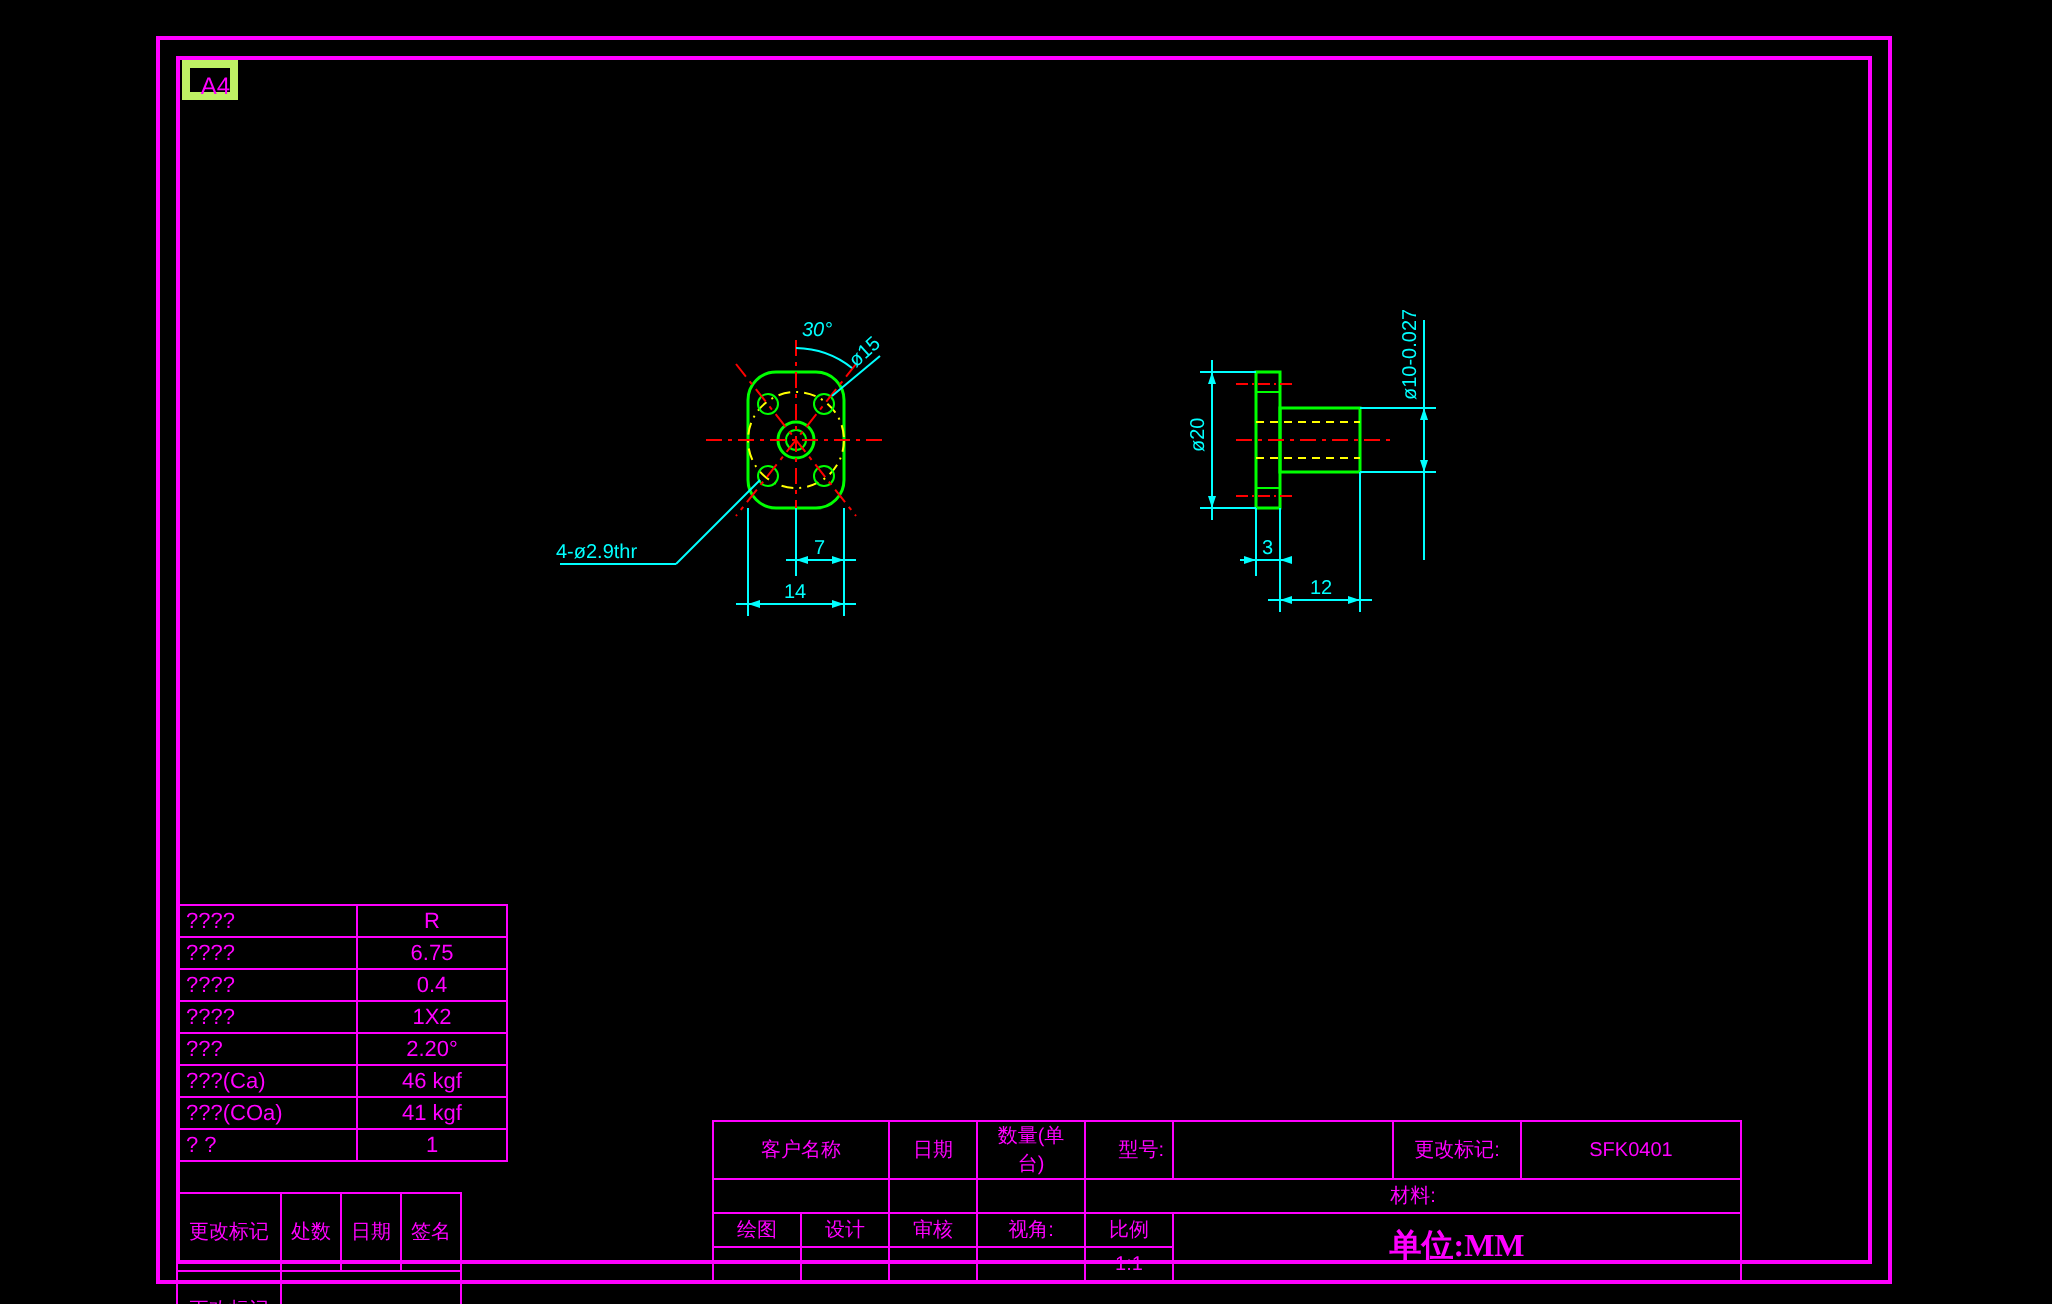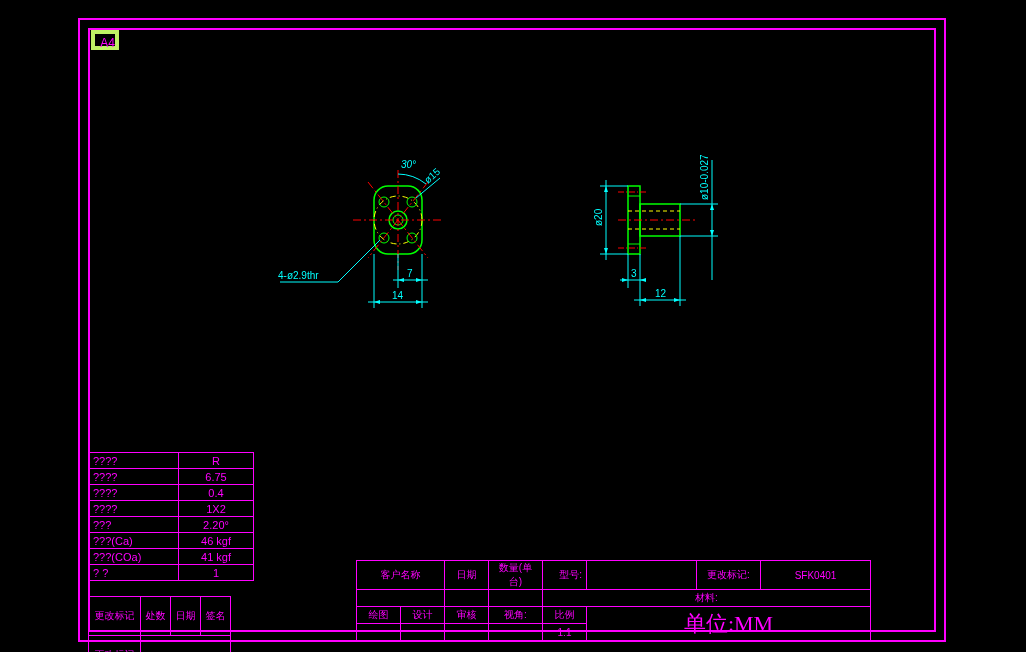--- a/index.html
+++ b/index.html
@@ -9,21 +9,21 @@
 .inner{left:88px;top:28px;width:848px;height:604px}
 .a4{position:absolute;left:91px;top:30px;width:28px;height:20px;border:4px solid #bef264;color:#f0f;font-size:12px;text-align:right;line-height:18px}
 .spec-table{position:absolute;left:88px;top:452px;border-collapse:collapse}
 .spec-table td{border:1px solid #f0f;color:#f0f;font-size:11px;padding:0 4px;height:16px;text-align:center}
 .spec-table td:first-child{width:90px;text-align:left}
 .spec-table td:last-child{width:75px}
 .rev-table{position:absolute;left:88px;top:596px;border-collapse:collapse}
 .rev-table td{border:1px solid #f0f;color:#f0f;font-size:10px;padding:12px 3px;height:16px;text-align:center}
 .title-block{position:absolute;left:356px;top:560px;border-collapse:collapse}
 .title-block td{border:1px solid #f0f;color:#f0f;font-size:10px;padding:0 4px;height:17px;text-align:center}
-.unit{color:#f0f;font-size:22px;font-weight:normal;font-family:serif}
+.unit{color:#f0f;font-size:16px;font-weight:bold;font-family:serif}
 .svg-area{position:absolute;left:88px;top:50px;width:848px;height:390px}
 .dim-text{fill:#0ff;font-size:10px}
 .dim-text-r{fill:#0ff;font-size:10px}
 </style>
 </head>
 <body>
 
 <div class="frame outer"></div>
 <div class="frame inner"></div>
 <div class="a4">A4</div>

